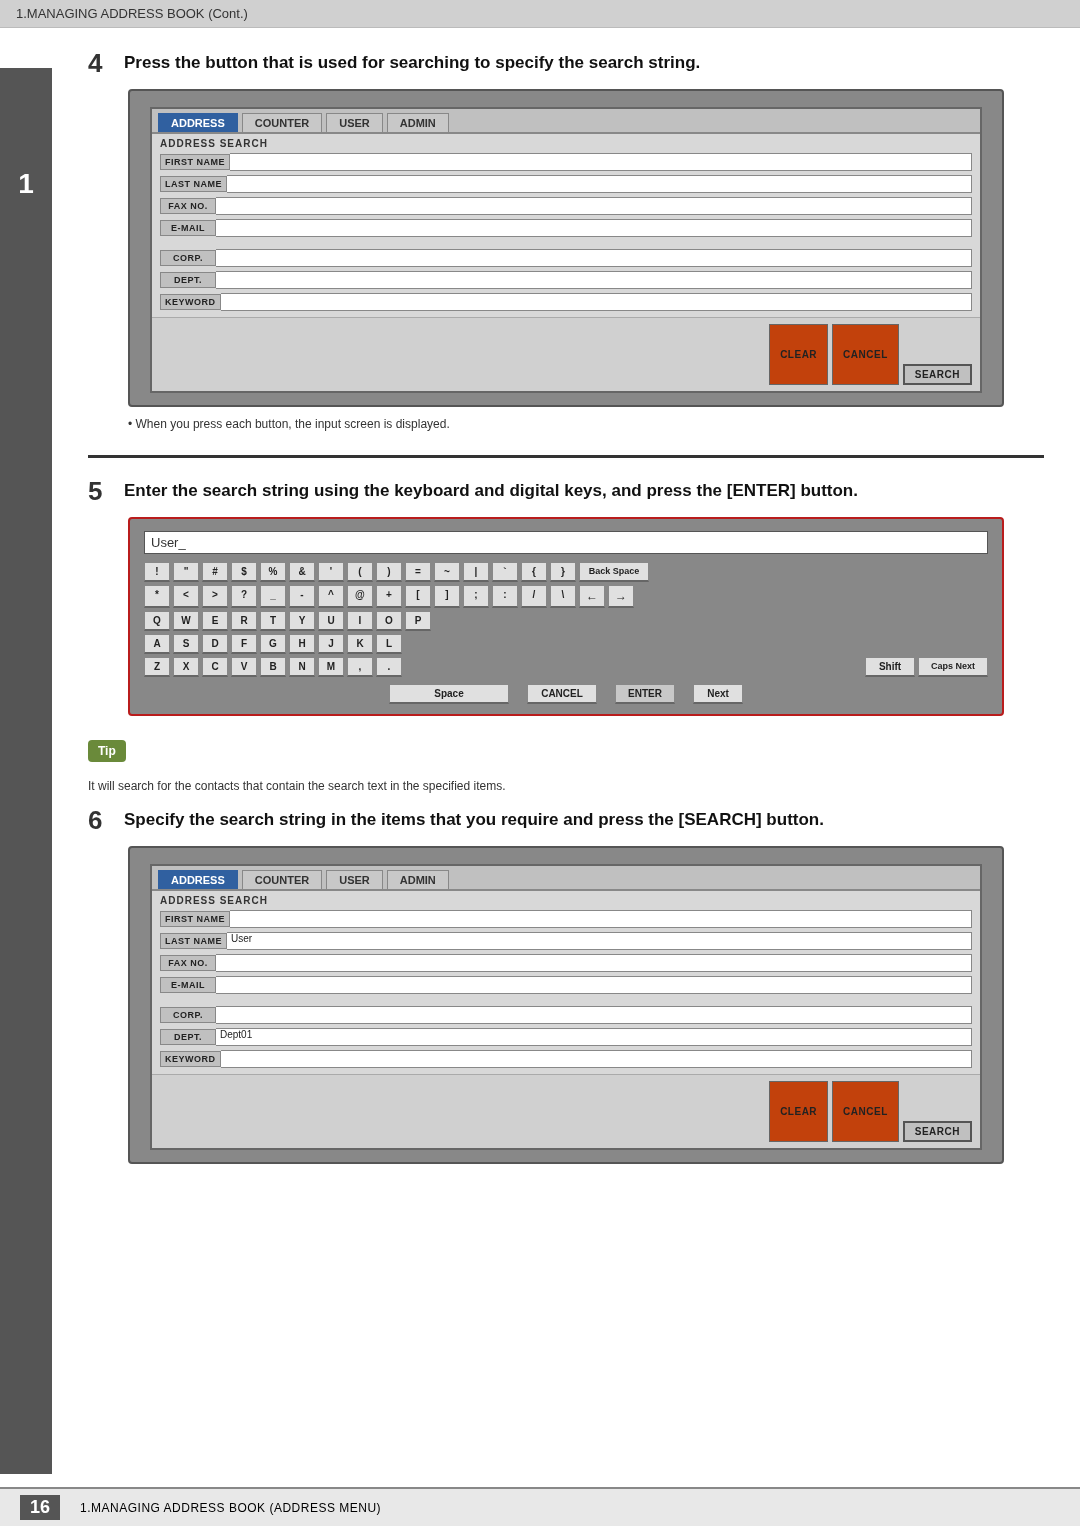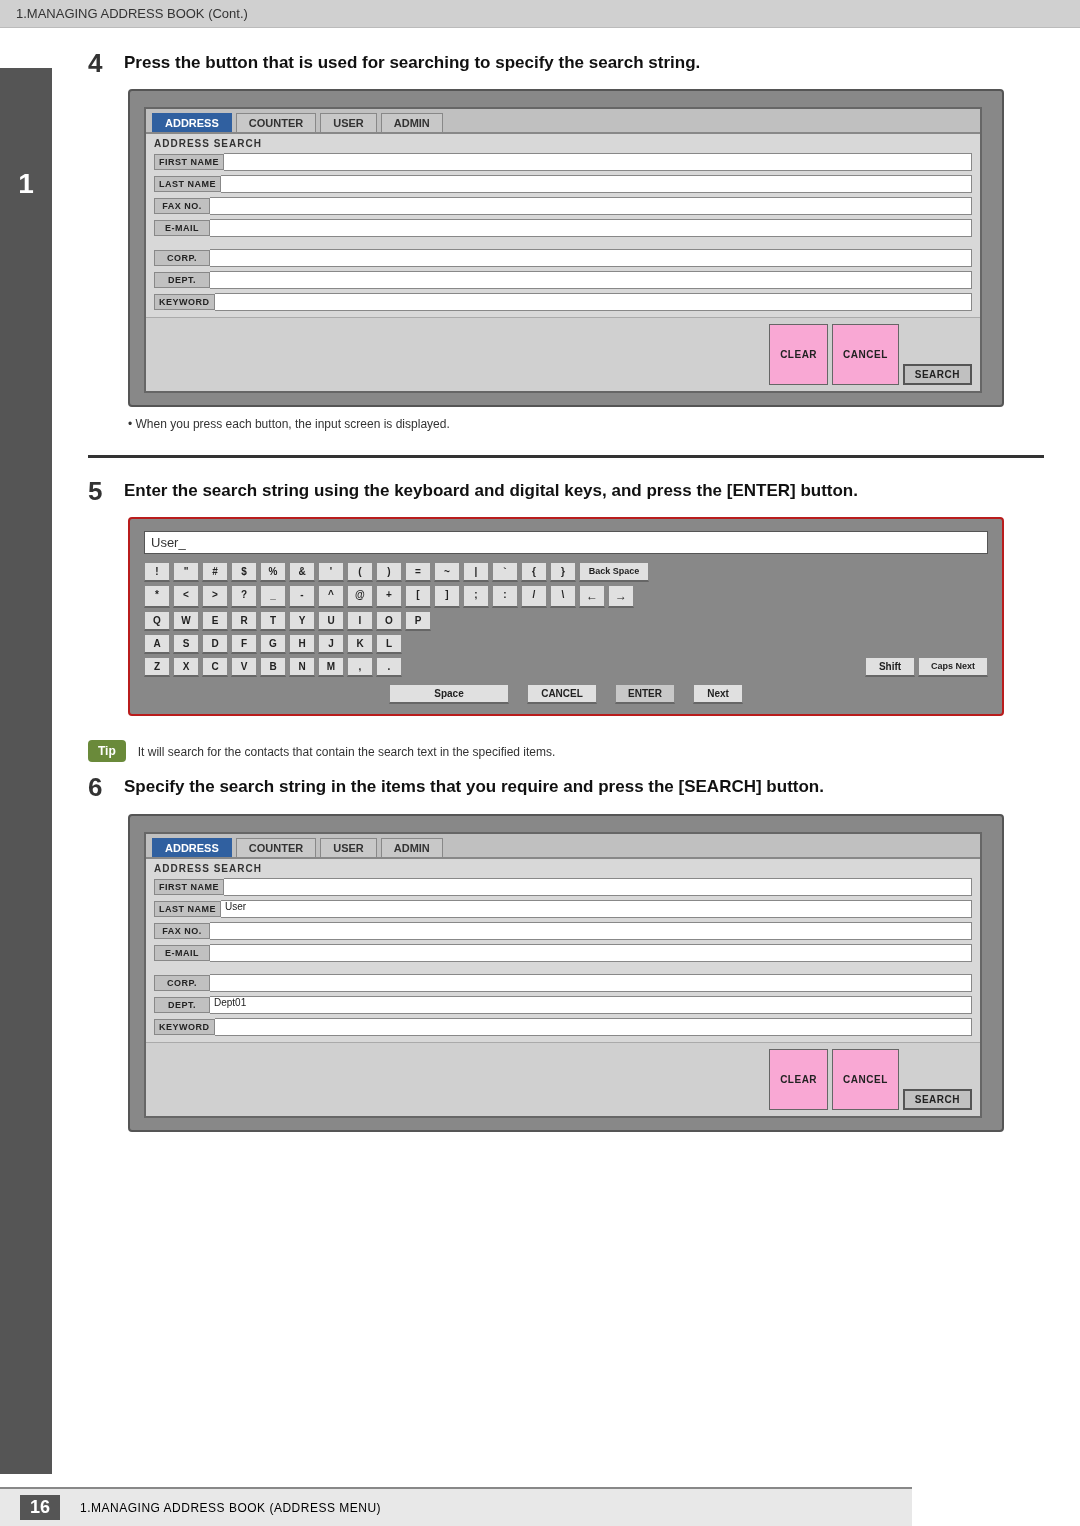--- a/index.html
+++ b/index.html
@@ -67,21 +67,21 @@
       color: #111;
       line-height: 1.35;
       padding-top: 4px;
     }
 
     
     .screen-panel {
       background: #888;
       border: 2px solid #555;
       border-radius: 4px;
-      padding: 16px 20px 12px 14px;
+      padding: 16px 20px 12px 20px;
       margin: 10px 40px 10px 40px;
     }
 
     
     .inner-panel {
       background: #d8d8d8;
       border: 2px solid #666;
       padding: 0;
     }
 
@@ -160,21 +160,21 @@
       padding: 6px 8px 6px 8px;
       gap: 4px;
       border-top: 1px solid #aaa;
       background: #d0d0d0;
     }
     .btn {
       padding: 3px 10px;
       font-size: 10px;
       font-weight: bold;
       border: 1px solid #666;
-      background: #f9a8d4;
+      background: #c2410c;
       cursor: pointer;
       letter-spacing: 0.5px;
       color: #222;
     }
     .btn.btn-search {
       background: #c0c0c0;
       border: 2px solid #555;
       margin-top: 40px;
     }
 
@@ -254,20 +254,21 @@
     .kb-arrow {
       font-size: 12px;
     }
 
     
     .tip-box {
       display: flex;
       align-items: flex-start;
       gap: 12px;
       margin: 14px 0 10px 0;
+      flex-direction: column;
     }
     .tip-badge {
       background: #6a8a3a;
       color: #fff;
       font-size: 12px;
       font-weight: bold;
       padding: 4px 10px;
       border-radius: 4px;
       white-space: nowrap;
     }
@@ -276,21 +277,21 @@
       color: #333;
       padding-top: 4px;
       line-height: 1.4;
     }
 
     
     .footer-bar {
       position: fixed;
       bottom: 0;
       left: 0;
-      width: 912px;
+      width: 1080px;
       background: #e8e8e8;
       border-top: 2px solid #888;
       display: flex;
       align-items: center;
       padding: 6px 20px;
       gap: 20px;
     }
     .footer-page-num {
       font-size: 18px;
       font-weight: bold;

